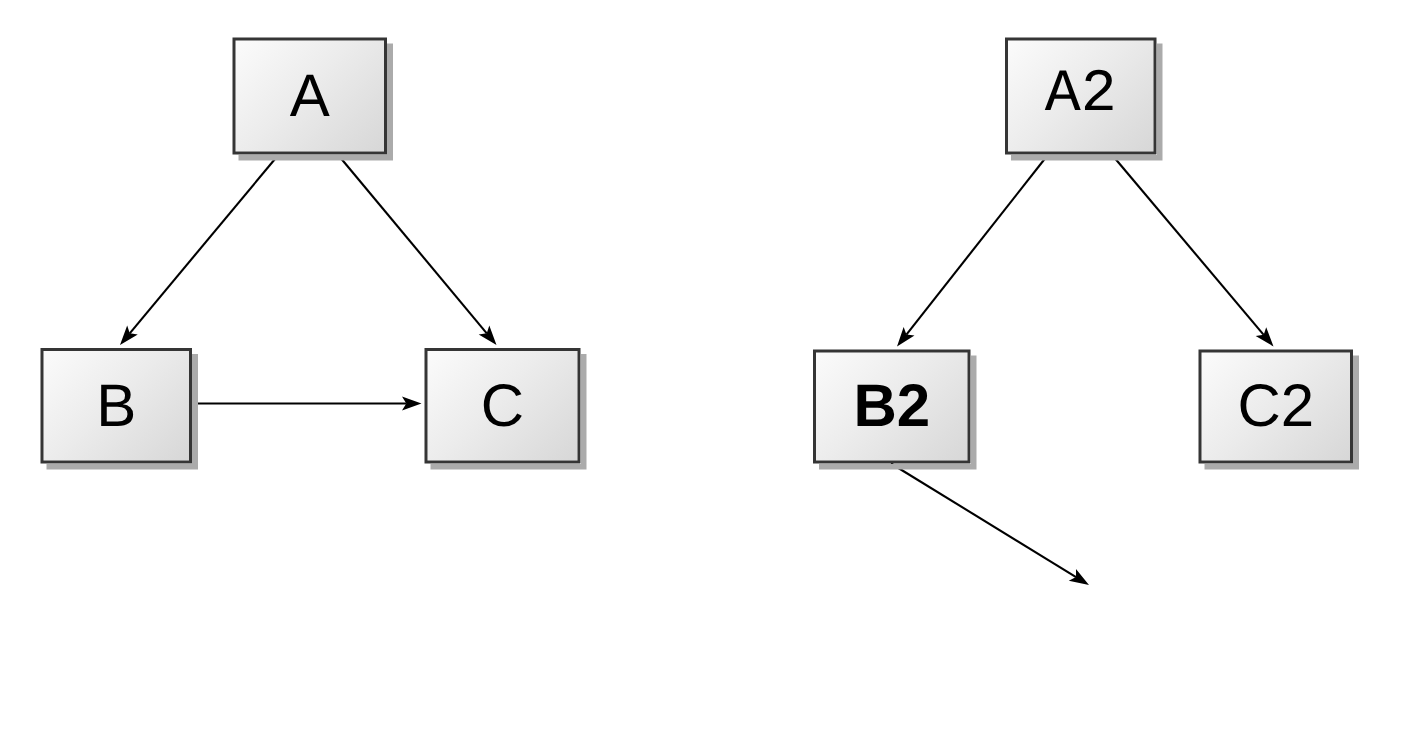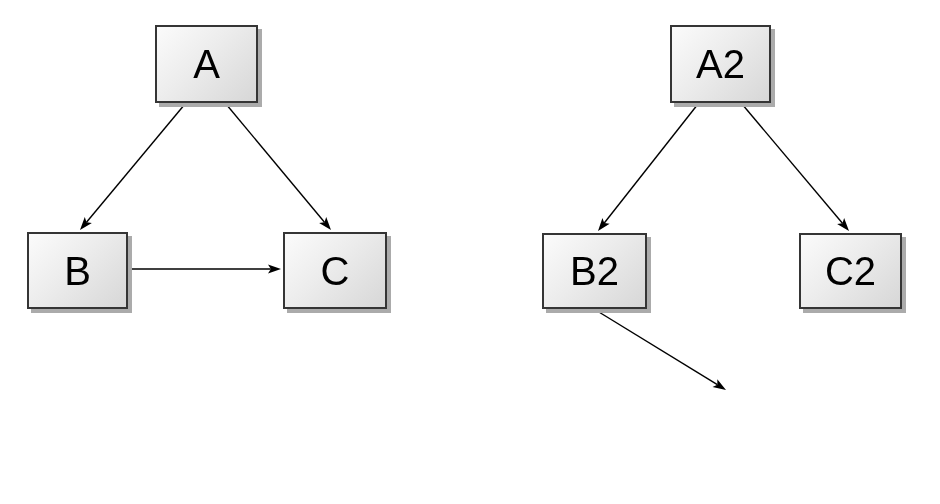--- a/index.html
+++ b/index.html
@@ -69,22 +69,22 @@
     </svg>
 <div class="node" style="left: 155px; top: 25px; width: 103px; height: 78px;">
       <span>A</span>
     </div>
     <div class="node" style="left: 27px; top: 232px; width: 101px; height: 77px;">
       <span>B</span>
     </div>
     <div class="node" style="left: 283px; top: 232px; width: 104px; height: 77px;">
       <span>C</span>
     </div>
-    <div class="node" style="left: 670px; top: 25px; width: 101px; height: 78px;">
+    <div class="node" style="left: 670px; top: 25px; width: 101px; height: 78px; font-family: Liberation Mono, monospace;">
       <span>A2</span>
     </div>
-    <div class="node" style="left: 542px; top: 233px; width: 105px; height: 76px;">
+    <div class="node" style="left: 542px; top: 233px; width: 105px; height: 76px; font-weight: bold;">
       <span>B2</span>
     </div>
     <div class="node" style="left: 799px; top: 233px; width: 103px; height: 76px;">
       <span>C2</span>
     </div>
   </div>
 
 </body></html>

